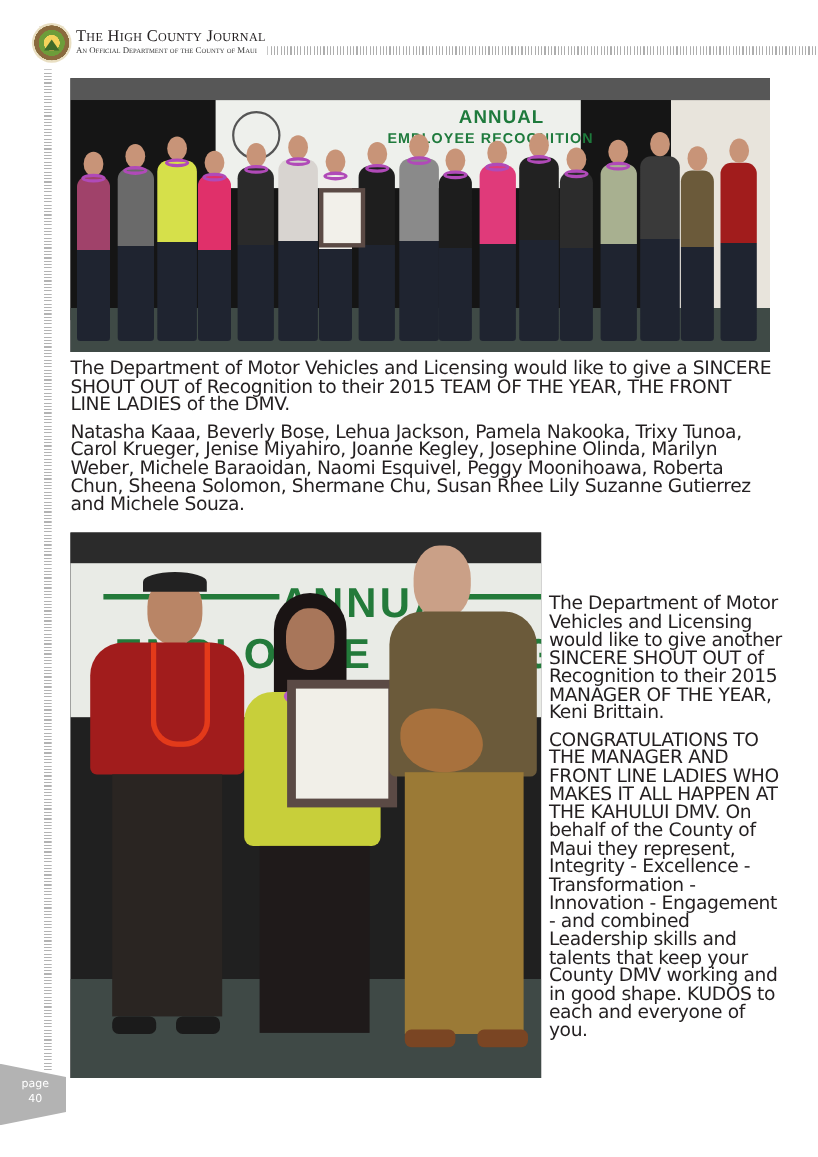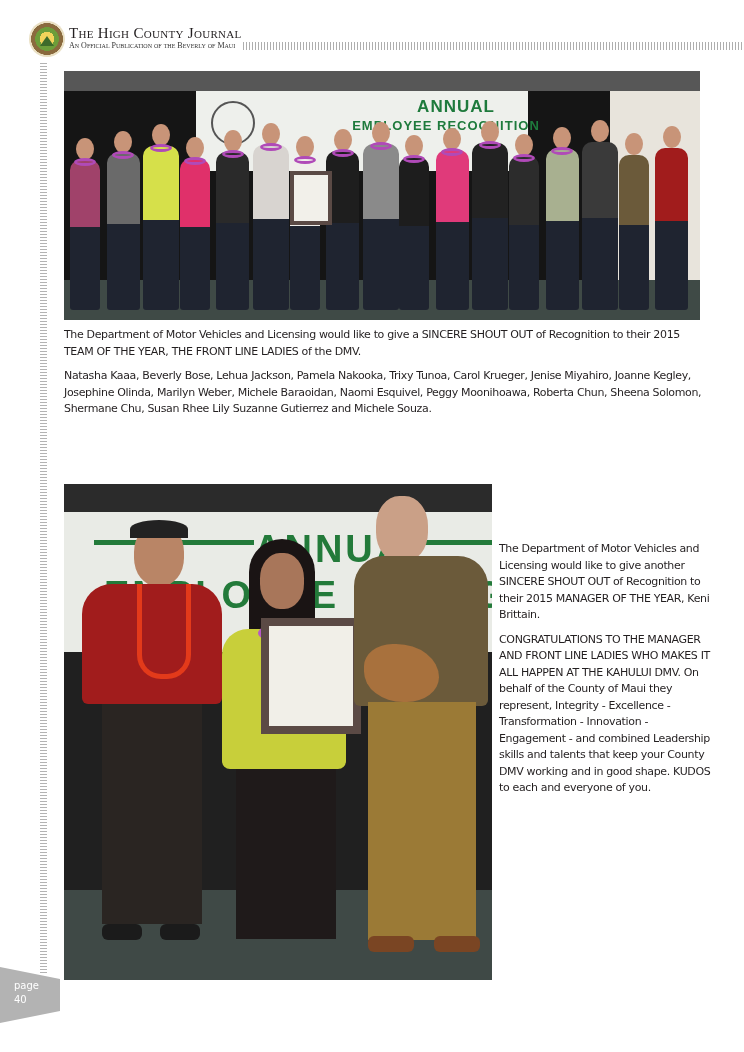--- a/index.html
+++ b/index.html
@@ -46,40 +46,40 @@
   
   .p2-ceiling { position:absolute; left:0; top:0; width:100%; height:28px; background:#2b2b2b; }
   .p2-banner { position:absolute; left:0; top:28px; width:100%; height:140px; background:#e9ebe6; }
   .p2-banner-text { position:absolute; left:40px; top:14px; font-family:"Liberation Sans", sans-serif; font-weight:bold;
           color:#237a3a; font-size:38px; line-height:46px; letter-spacing:3px; white-space:nowrap; }
   .p2-green-bar { position:absolute; top:28px; height:5px; background:#237a3a; }
   .p2-floor { position:absolute; left:0; bottom:0; width:100%; height:90px; background:#3f4946; }
   .fig { position:absolute; }
 
   
-  .caption { position:absolute; font-family:"DejaVu Sans", sans-serif; font-size:11px; line-height:16.5px;
+  .caption { position:absolute; font-family:"DejaVu Sans", sans-serif; font-size:17px; line-height:16.5px;
           color:#231f20; letter-spacing:-0.35px; }
   .cap1 { left:64px; top:327px; width:640px; }
   .cap1 p { margin:0 0 8px 0; }
   .cap2 { left:499px; top:541px; width:212px; }
   .cap2 p { margin:0 0 8px 0; }
 
   
   .page-tab { position:absolute; left:0; top:967px; width:60px; height:56px; }
   .page-tab svg { position:absolute; left:0; top:0; }
-  .page-label { position:absolute; left:14px; top:12px; width:36px; text-align:left; color:#ffffff;
+  .page-label { position:absolute; left:14px; top:12px; width:36px; text-align:center; color:#ffffff;
           font-family:"DejaVu Sans", sans-serif; font-size:10px; line-height:14px; }
 </style>
 </head>
 <body>
 
 <div class="masthead">
   <div class="seal"></div>
   <div class="journal-title">The High County Journal</div>
-  <div class="journal-sub">An Official Publication of the Beverly of Maui</div>
+  <div class="journal-sub">An Official Department of the County of Maui</div>
   <div class="tick-rule"></div>
 </div>
 
 <div class="v-ruler"></div>
 
 <div class="photo photo1">
   <div class="p1-ceiling"></div>
   <div class="p1-curtain"></div>
   <div class="p1-wall-r"></div>
   <div class="p1-banner">

